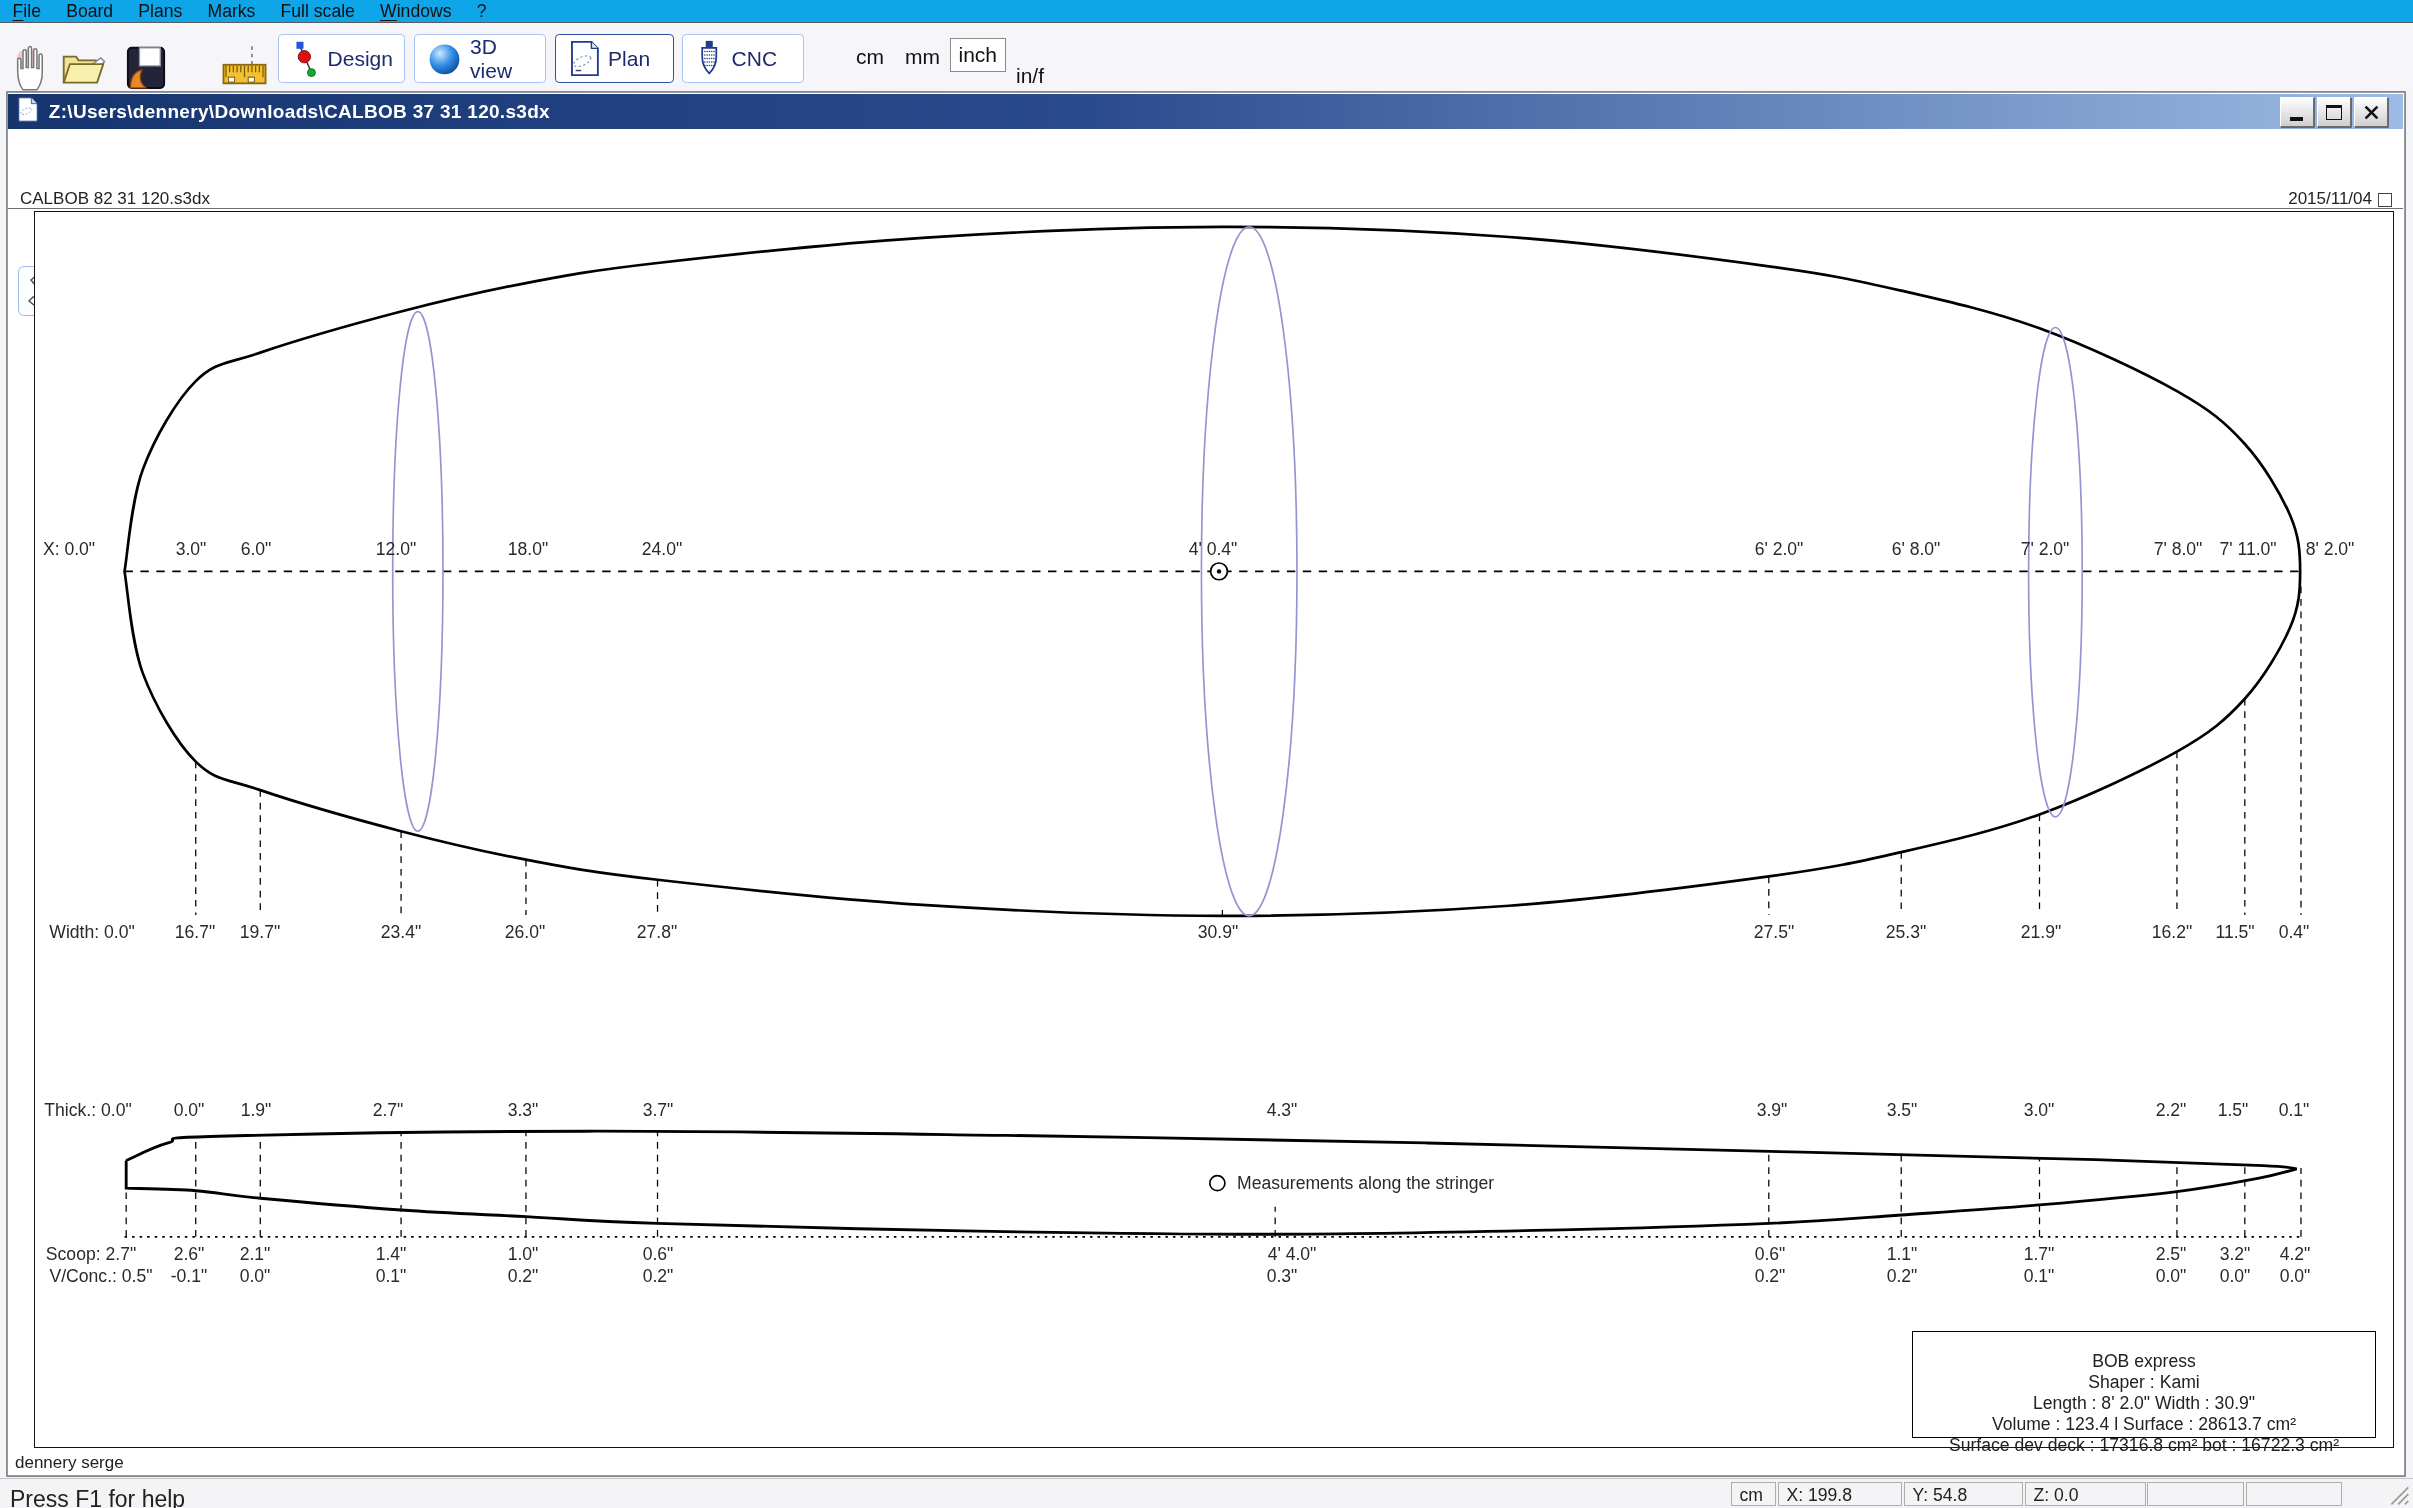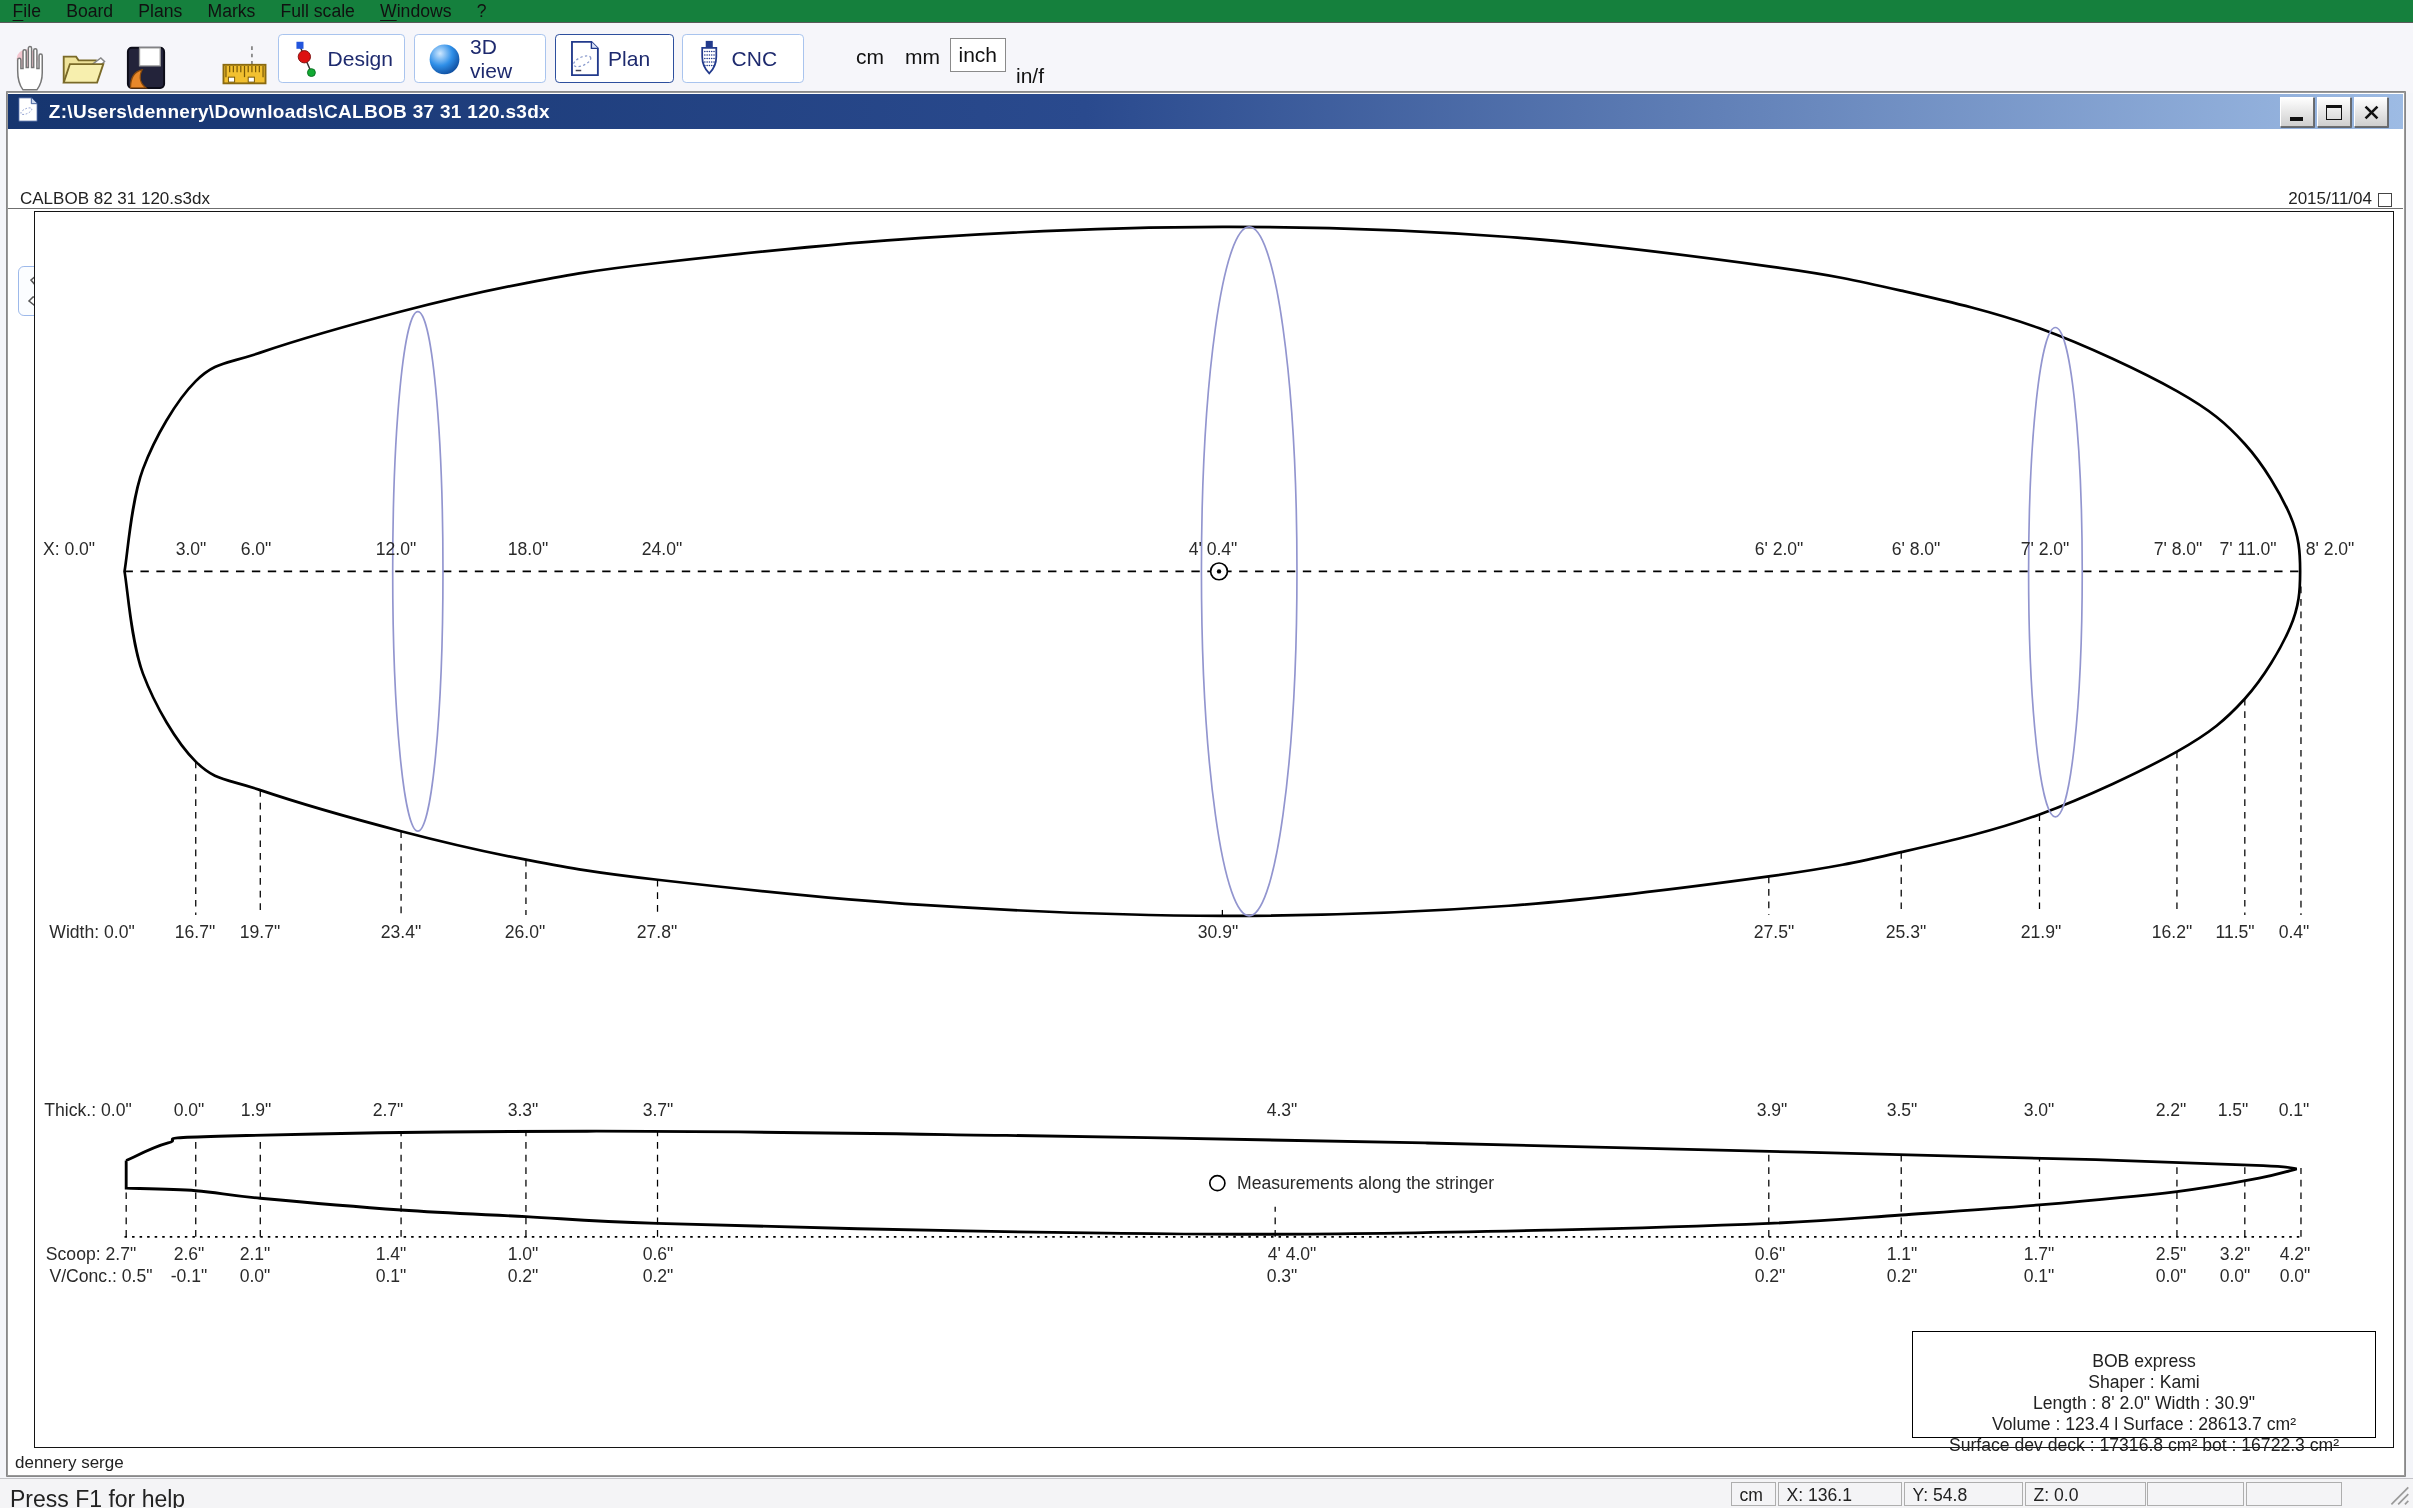--- a/index.html
+++ b/index.html
@@ -2,21 +2,21 @@
 <html style="font-size:13.4px"><head>
 <meta charset="utf-8">
 <style>
   html,body{margin:0;padding:0;}
   body{
     width:2413px;height:1508px;position:relative;overflow:hidden;
     background:#f4f5f9;font-family:"Liberation Sans",sans-serif;color:#222;
   }
   
   #menu-bar{position:absolute;left:0;top:0;width:2413px;height:22px;
-    background:#15803d;border-bottom:0.8px solid #5a5a5a;display:flex;align-items:center;}
+    background:#0ea5e9;border-bottom:0.8px solid #5a5a5a;display:flex;align-items:center;}
   .menu-item{font-size:17.6px;padding:0 12.6px;color:#111;cursor:default;white-space:nowrap;}
   .menu-item u{text-decoration:underline;text-underline-offset:2.5px;}
   
   #toolbar{position:absolute;left:0;top:22.6px;width:2413px;height:70px;background:#f6f6fa;}
   .tool-icon{position:absolute;top:20px;width:47px;height:52px;display:flex;align-items:center;justify-content:center;}
   .tb-btn{position:absolute;top:11.7px;height:49px;background:#fff;border:1.7px solid #a9c4ee;border-radius:4.2px;
     display:flex;align-items:center;gap:8.4px;padding:0 11.7px;font-size:21px;color:#1e2a6e;box-sizing:border-box;}
   .tb-btn.selected{border:1.7px solid #2d4f9e;}
   .unit{position:absolute;top:22px;font-size:21px;color:#111;}
   .unit.boxed{border:0.8px solid #8a8a8a;background:#fff;padding:4.2px 7.5px;top:15px;}
@@ -317,21 +317,21 @@
 <span class="canvas-label" style="left:15px;top:1453px">dennery serge</span>
 
 <div id="status-bar">
   <span id="help-text">Press F1 for help</span>
   <svg id="grip" width="22" height="22" viewBox="0 0 26 26">
     <line x1="24" y1="4" x2="4" y2="24" stroke="#9a9a9a" stroke-width="2"></line>
     <line x1="24" y1="12" x2="12" y2="24" stroke="#9a9a9a" stroke-width="2"></line>
     <line x1="24" y1="20" x2="20" y2="24" stroke="#9a9a9a" stroke-width="2"></line>
   </svg>
 <div class="status-panel" style="left: 1731px; width: 45px;">cm</div>
-    <div class="status-panel" style="left: 1778px; width: 124px;">X: 136.1</div>
+    <div class="status-panel" style="left: 1778px; width: 124px;">X: 199.8</div>
     <div class="status-panel" style="left: 1904px; width: 119px;">Y: 54.8</div>
     <div class="status-panel" style="left: 2025px; width: 121px;">Z: 0.0</div>
     <div class="status-panel" style="left: 2147px; width: 97px;"></div>
     <div class="status-panel" style="left: 2246px; width: 96px;"></div>
   </div>
 
 <span class="meas" style="left: 69px; top: 539px;">X: 0.0"</span>
 <span class="meas" style="left: 191px; top: 539px;">3.0"</span>
 <span class="meas" style="left: 256px; top: 539px;">6.0"</span>
 <span class="meas" style="left: 396px; top: 539px;">12.0"</span>

